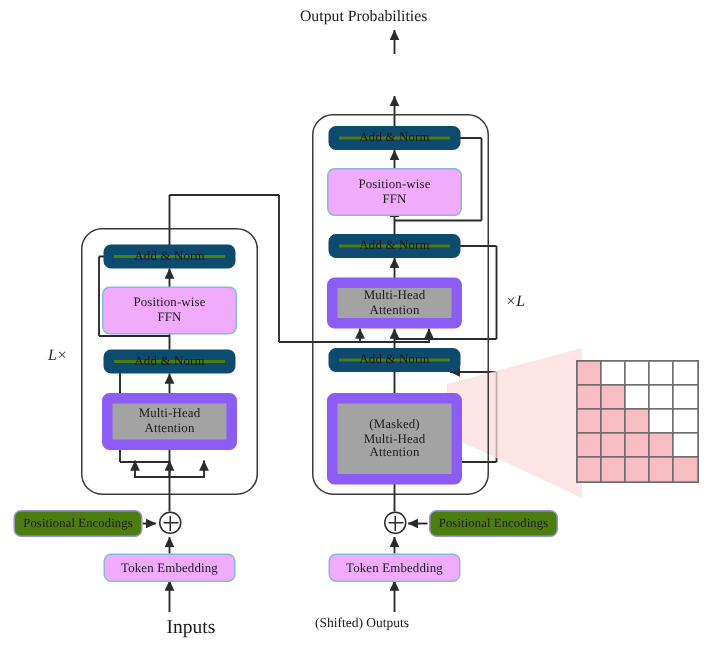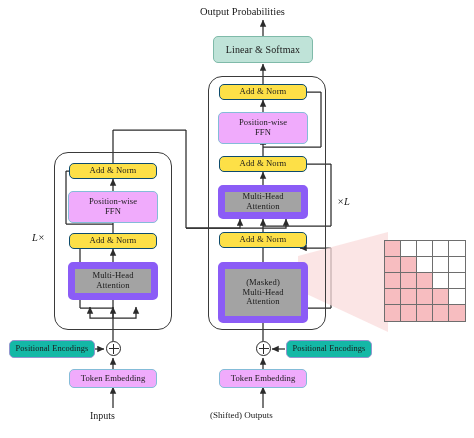--- a/index.html
+++ b/index.html
@@ -5,24 +5,24 @@
   html,body{margin:0;padding:0;background:#ffffff;}
   body{width:474px;height:438px;overflow:hidden;
        font-family:"Liberation Serif","DejaVu Serif",serif;color:#1a1a1a;}
   #stage{position:relative;width:474px;height:438px;background:#fff;}
 
   .box{position:absolute;box-sizing:border-box;display:flex;align-items:center;
        justify-content:center;text-align:center;border-radius:5px;
        line-height:1.12;letter-spacing:.1px;}
   .box span{display:block;}
 
-  .b-yellow{background:#fde047;border:1px solid #0c4a6e;}
+  .b-yellow{background:#4d7c0f;border:7px solid #0c4a6e;}
   .b-blue  {background:#f0abfc;border:1px solid #84bcd8;}
   .b-pink  {background:#a3a3a3;border:7px solid #8b5cf6;}
-  .b-purple{background:#14b8a6;border:1px solid #9496cf;}
+  .b-purple{background:#4d7c0f;border:1px solid #9496cf;}
   .b-green {background:#bfe3d8;border:1px solid #7fbaa9;}
 
   .outer{position:absolute;box-sizing:border-box;border:1.1px solid #3a3a3a;
          border-radius:14px;background:transparent;}
 
   .lbl{position:absolute;white-space:nowrap;}
   .lbl-title{font-size:10.5px;}
   .lbl-rep{font-size:10.5px;font-style:italic;}
 
   svg.wires{position:absolute;left:0;top:0;width:474px;height:438px;
@@ -161,23 +161,20 @@
       <i class="on"></i>
       <i class="on"></i>
       <i class="on"></i>
     </div>
 
   <div class="outer" style="left:54px;top:152px;width:118px;height:178px;"></div>
   <div class="outer" style="left:208px;top:76px;width:118px;height:254px;"></div>
 
   <div class="lbl lbl-title" style="left:200px;top:6px;">Output Probabilities</div>
 
-  <div class="box b-green" style="left:213px;top:36px;width:100px;height:27px;font-size:10px;">
-    <span>Linear &amp; Softmax</span>
-  </div>
 
   <div class="box b-yellow" style="left:219px;top:84px;width:88px;height:16px;font-size:8.6px;">
     <span>Add &amp; Norm</span>
   </div>
 
   <div class="box b-blue" style="left:218px;top:112px;width:90px;height:32px;font-size:8.6px;">
     <span>
       <span>Position-wise</span>
       <span>FFN</span>
     </span>
@@ -245,17 +242,17 @@
   <div class="circ" style="left:106px;top:341px;"></div>
 
   <div class="box b-purple" style="left:9px;top:340px;width:86px;height:18px;font-size:8.4px;">
     <span>Positional Encodings</span>
   </div>
 
   <div class="box b-blue" style="left:69px;top:369px;width:88px;height:19px;font-size:8.6px;">
     <span>Token Embedding</span>
   </div>
 
-  <div class="lbl lbl-title" style="left:90px;top:410px;font-size:10px;">Inputs</div>
+  <div class="lbl lbl-title" style="left:111px;top:410px;font-size:13px;">Inputs</div>
 
   <div class="lbl lbl-rep" style="left:32px;top:232px;">L×</div>
 
 </div>
 
 </body></html>

